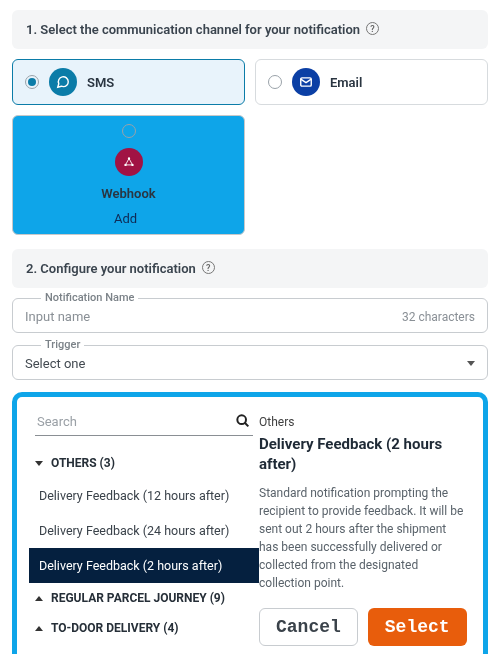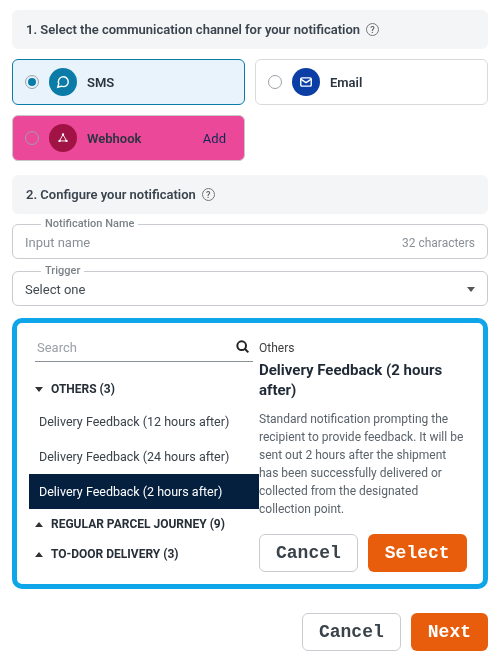--- a/index.html
+++ b/index.html
@@ -1,25 +1,25 @@
 <!DOCTYPE html>
 <html><head>
 <meta charset="utf-8">
 <style>
   * { box-sizing: border-box; margin: 0; padding: 0; font-family: -apple-system, BlinkMacSystemFont, "Segoe UI", Roboto, sans-serif; }
   body { background: #ffffff; width: 500px; height: 654px; overflow: hidden; font-size: 13px; color: #333; }
   .container { padding: 10px 12px; }
 
-  .section-header { background: #f4f5f6; padding: 12px 14px; border-radius: 6px; font-weight: 600; color: #3a444e; font-size: 13px; display: flex; align-items: center; gap: 6px; margin-bottom: 10px; }
+  .section-header { background: #f4f5f6; padding: 12px 14px; border-radius: 6px; font-weight: 600; color: #3a444e; font-size: 13px; display: flex; align-items: flex-start; gap: 6px; margin-bottom: 10px; }
   .help-icon { width: 13px; height: 13px; border: 1px solid #777; border-radius: 50%; display: inline-flex; align-items: center; justify-content: center; font-size: 9px; color: #666; font-weight: 600; }
 
   .channels { display: flex; flex-wrap: wrap; gap: 10px; margin-bottom: 14px; }
   .channel { flex: 0 0 calc(50% - 5px); border: 1px solid #d7dbde; border-radius: 6px; padding: 8px 12px; display: flex; align-items: center; gap: 10px; cursor: pointer; background: #fff; }
   .channel.selected { border-color: #0b7ca8; background: #e8f3fb; }
-  .channel.webhook { background: #ec4899; border-color: #c7c8c9; }
+  .channel.webhook { background: #0ea5e9; border-color: #c7c8c9; flex-direction: column; }
   .radio { width: 14px; height: 14px; border-radius: 50%; border: 1.5px solid #9aa2a9; display: inline-flex; align-items: center; justify-content: center; flex-shrink: 0; }
   .radio.on::after { content: ""; width: 8px; height: 8px; background: #0b7ca8; border-radius: 50%; }
   .ch-icon { width: 28px; height: 28px; border-radius: 50%; display: flex; align-items: center; justify-content: center; flex-shrink: 0; }
   .ch-label { font-weight: 600; color: #2a3541; font-size: 13px; flex: 1; }
   .add-link { color: #0f2a55; font-weight: 400; font-size: 13px; margin-right: 6px; }
 
   .field-group { border: 1px solid #c8ccd0; border-radius: 6px; padding: 10px 12px 8px 12px; position: relative; margin-bottom: 12px; }
   .field-legend { position: absolute; top: -8px; left: 28px; background: #fff; padding: 0 4px; font-size: 11px; color: #7b8288; font-weight: 500; }
   .field-row { display: flex; align-items: center; justify-content: space-between; gap: 11px; }
   .input-placeholder { color: #8a9096; font-size: 13px; flex: 1; }
@@ -143,21 +143,21 @@
       <div class="option-item">Delivery Feedback (24 hours after)</div>
       <div class="option-item active">Delivery Feedback (2 hours after)</div>
 
       <div class="group-header">
         <span class="chev up"></span>
         <span>REGULAR PARCEL JOURNEY (9)</span>
       </div>
 
       <div class="group-header">
         <span class="chev up"></span>
-        <span>TO-DOOR DELIVERY (3)</span>
+        <span>TO-DOOR DELIVERY (4)</span>
       </div>
 
     </div>
 
     <div class="dd-right">
       <div class="detail-category">Others</div>
       <div class="detail-title">Delivery Feedback (2 hours after)</div>
       <div class="detail-desc">Standard notification prompting the recipient to provide feedback. It will be sent out 2 hours after the shipment has been successfully delivered or collected from the designated collection point.</div>
       <div class="detail-actions">
         <button class="btn btn-outline">Cancel</button>

